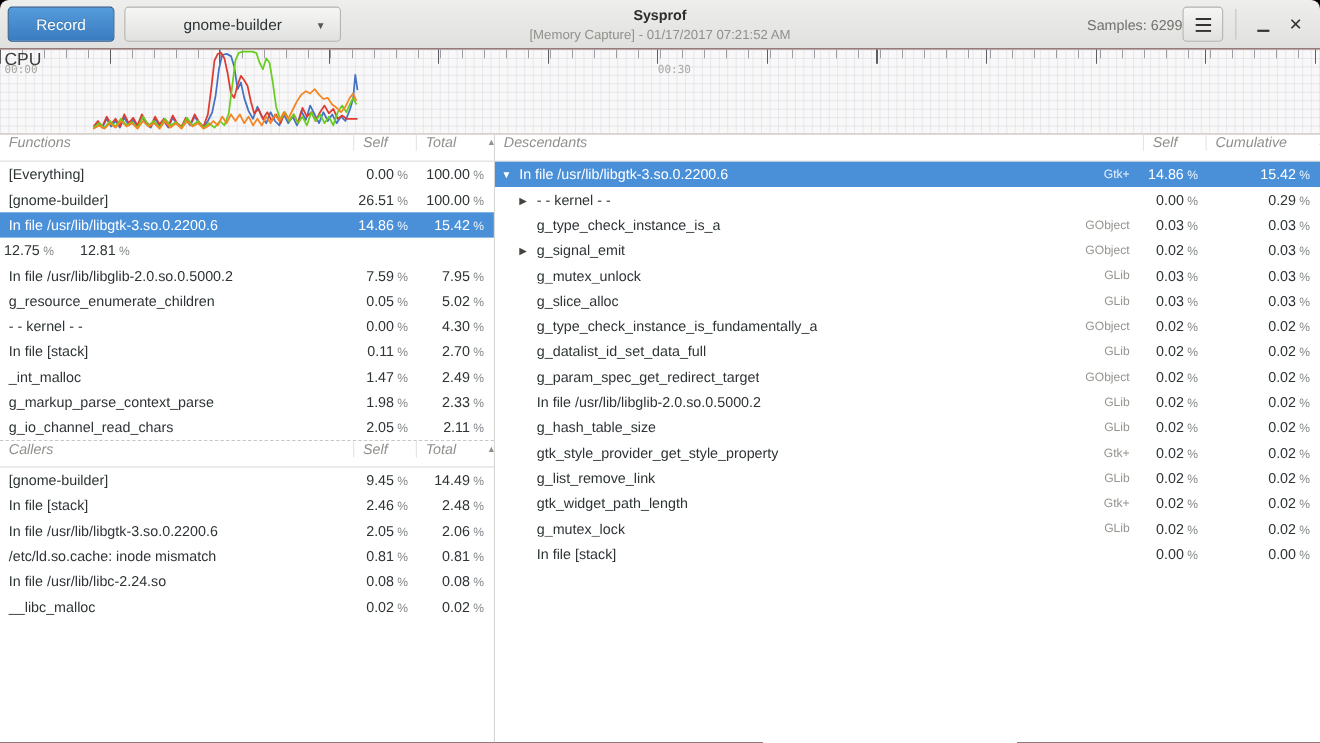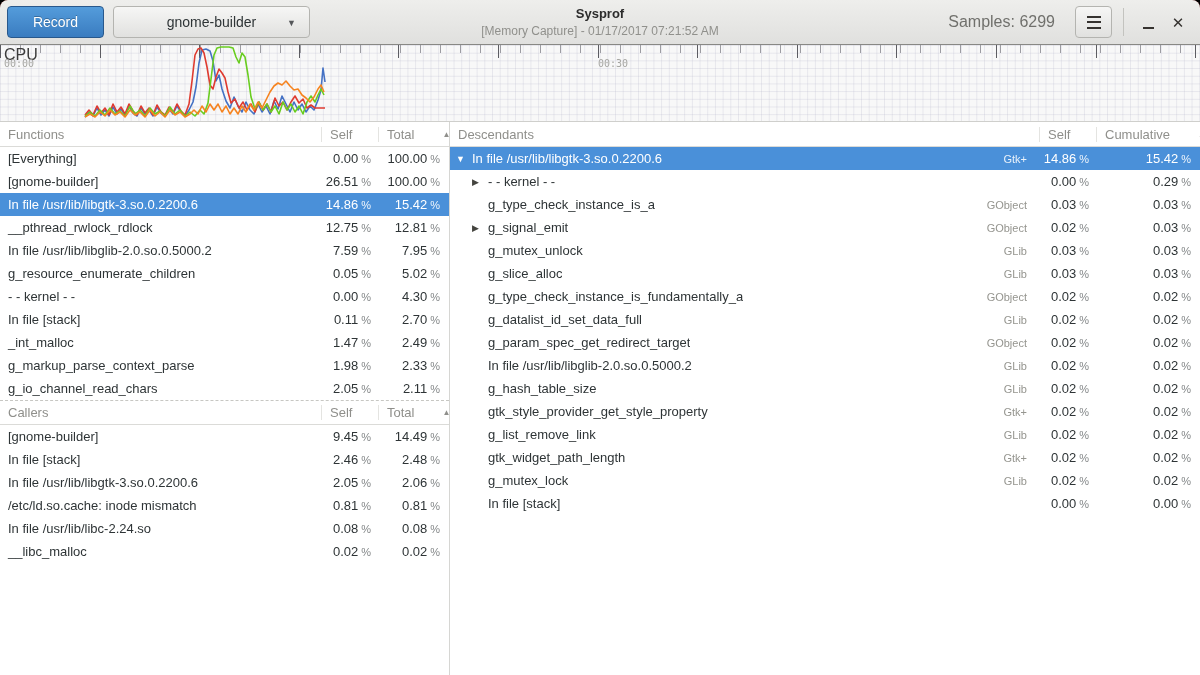--- a/index.html
+++ b/index.html
@@ -10,21 +10,21 @@
   
   .titlebar { height:45px; flex:none; background:linear-gradient(#eeeeec,#e0e0de); border-bottom:1px solid #888884; display:flex; align-items:center; padding:0 7px; position:relative; }
   .btn { font-family:inherit; font-size:14px; height:32px; border-radius:4px; cursor:pointer; }
   .record-btn { width:97px; color:#fff; background:linear-gradient(#549cdb,#3a7cc0); border:1px solid #28588c; text-shadow:0 -1px rgba(0,0,0,.25); }
   .target-btn { margin-left:9px; width:197px; position:relative; color:#2e3436; background:linear-gradient(#f6f6f5,#e1e1df); border:1px solid #b4b4b0; }
   .target-btn .arrow { position:absolute; right:13px; top:11px; font-size:9px; color:#55575a; }
   .title-block { position:absolute; left:300px; right:300px; top:6px; text-align:center; pointer-events:none; }
   .title { font-size:13px; font-weight:bold; color:#2c2c2c; }
   .subtitle { font-size:12px; color:#90908c; margin-top:3px; }
   .right-controls { margin-left:auto; display:flex; align-items:center; z-index:2; }
-  .samples { font-size:16px; color:#70706c; margin-right:20px; }
+  .samples { font-size:13px; color:#70706c; }
   .menu-btn { width:37px; background:linear-gradient(#f6f6f5,#e1e1df); border:1px solid #b4b4b0; display:flex; align-items:center; justify-content:center; }
   .hamburger { width:14px; height:13px; background:repeating-linear-gradient(to bottom,#35322f 0 2px,transparent 2px 5.5px); }
   .vsep { width:1px; height:28px; background:#c3c3bf; margin:0 9px 0 11px; }
   .win-btn { width:30px; height:32px; background:none; border:none; display:flex; align-items:center; justify-content:center; cursor:pointer; }
   .min-glyph { width:11px; height:2px; background:#35322f; margin-top:12px; }
   .close-glyph { font-size:15px; color:#35322f; line-height:1; }
 
   
   .graph { position:relative; height:77px; flex:none; border-bottom:1px solid #cfcfcc; background-color:#f8f8f8;
     background-image:linear-gradient(to right, rgba(185,185,205,.28) 1px, transparent 1px),
@@ -37,21 +37,21 @@
   .time-label.t0 { left:4px; }
   .time-label.t30 { left:598px; }
   .graph svg { position:absolute; left:0; top:0; }
 
   
   .content { flex:1; display:flex; background:#fff; min-height:0; }
   .left-pane { width:449px; flex:none; }
   .vdivider { width:1px; background:#d6d6d3; flex:none; cursor:col-resize; }
   .right-pane { flex:1; min-width:0; }
 
-  .thead { display:flex; height:25px; border-bottom:1px solid #dbdbd8; align-items:center; }
+  .thead { display:flex; height:25px; border-bottom:1px solid #dbdbd8; align-items:flex-start;font-style:italic; }
   .th { font-size:13px; color:#8f8f8b; padding:0 8px; display:flex; align-items:center; border-right:1px solid #e4e4e1; cursor:pointer; }
   .th:last-child { border-right:none;gap:24px; }
   .th.c-name { flex:1; min-width:0; }
   .th.c-self { width:57px; flex:none; }
   .th.c-total { width:70px; flex:none; justify-content:space-between; }
   .th.c-cum { width:103px; flex:none; justify-content:space-between; }
   .sort { font-size:8px; color:#8f8f8b; margin-left:4px; }
   .dashed-top { border-top:1px dashed #c7c7c3; }
 
   .row { display:flex; height:23px; align-items:center; font-size:13px; color:#2e3436; cursor:pointer; white-space:nowrap; }
@@ -140,21 +140,20 @@
               <div class="cell c-name">[gnome-builder]</div>
               <div class="cell c-self"><span class="num">26.51</span><span class="pct">%</span></div>
               <div class="cell c-total"><span class="num">100.00</span><span class="pct">%</span></div>
             </div>
             <div class="row selected">
               <div class="cell c-name">In file /usr/lib/libgtk-3.so.0.2200.6</div>
               <div class="cell c-self"><span class="num">14.86</span><span class="pct">%</span></div>
               <div class="cell c-total"><span class="num">15.42</span><span class="pct">%</span></div>
             </div>
             <div class="row">
-              <div class="cell c-name">__pthread_rwlock_rdlock</div>
               <div class="cell c-self"><span class="num">12.75</span><span class="pct">%</span></div>
               <div class="cell c-total"><span class="num">12.81</span><span class="pct">%</span></div>
             </div>
             <div class="row">
               <div class="cell c-name">In file /usr/lib/libglib-2.0.so.0.5000.2</div>
               <div class="cell c-self"><span class="num">7.59</span><span class="pct">%</span></div>
               <div class="cell c-total"><span class="num">7.95</span><span class="pct">%</span></div>
             </div>
             <div class="row">
               <div class="cell c-name">g_resource_enumerate_children</div>

